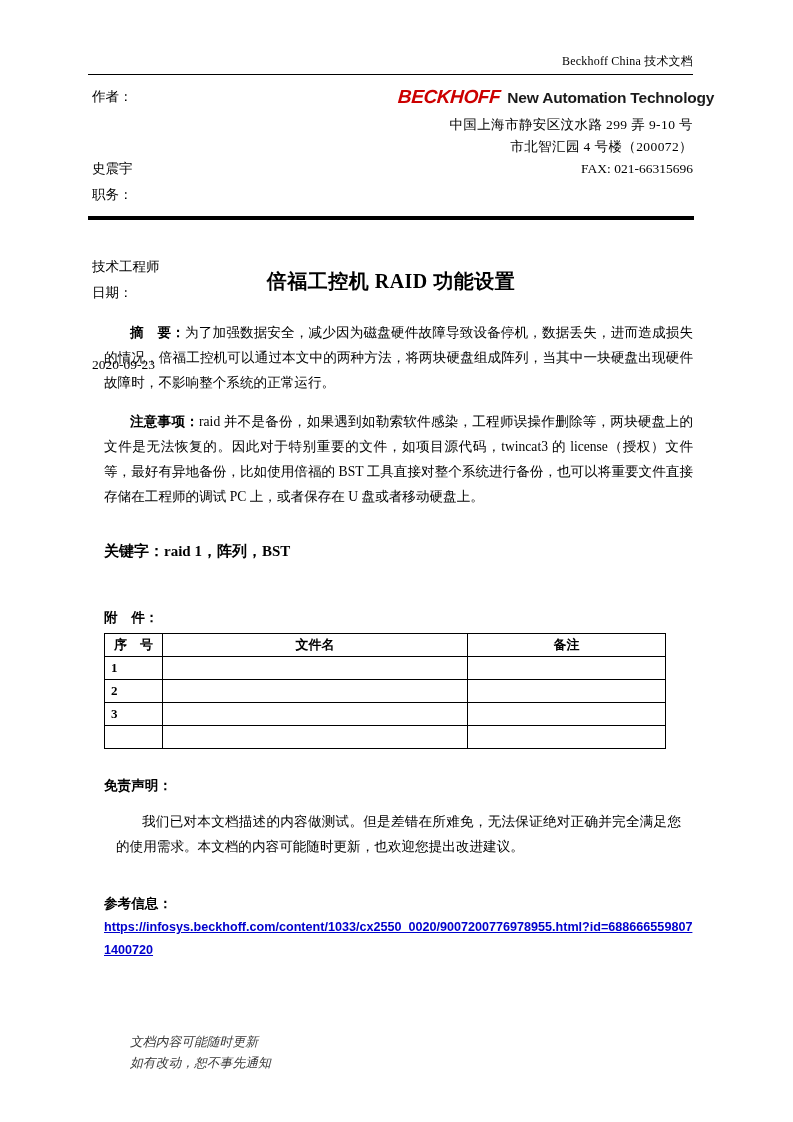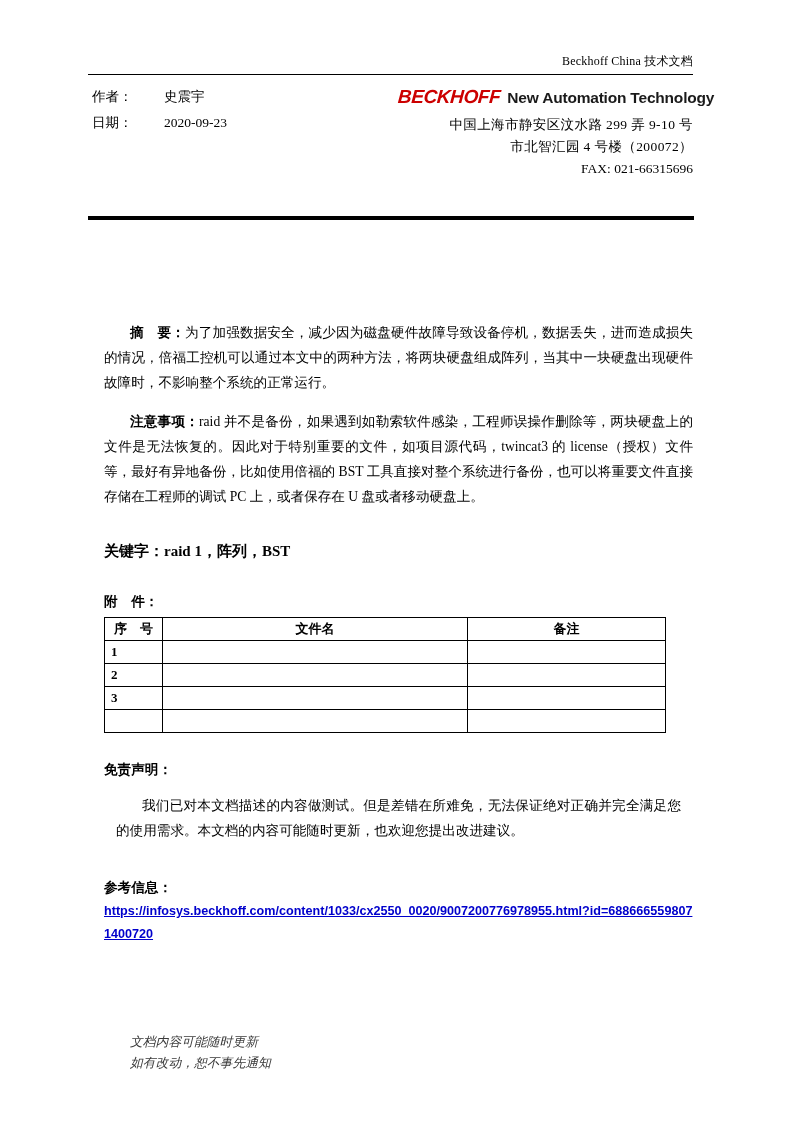--- a/index.html
+++ b/index.html
@@ -48,20 +48,21 @@
     position: absolute;
     left: 92px;
     top: 84px;
     width: 260px;
   }
   .author-row {
     display: flex;
     font-size: 13.5px;
     line-height: 26px;
     white-space: nowrap;
+    flex-direction: column;
   }
   .author-label {
     width: 72px;
     flex: 0 0 72px;
   }
   .author-value {
     flex: 1 1 auto;
   }
 
   
@@ -145,21 +146,21 @@
     font-weight: 700;
   }
 
   .kw-line {
     margin: 30px 0 0 0;
     font-size: 15px;
     line-height: 24px;
     font-weight: 700;
   }
   .att-label {
-    margin: 28px 0 4px 0;
+    margin: 44px 0 4px 0;
     font-size: 13.6px;
     line-height: 22px;
     font-weight: 700;
   }
 
   
   table.att-table {
     border-collapse: collapse;
     width: 561px;
     margin: 0;
@@ -231,36 +232,41 @@
 
   <div class="doc-header">Beckhoff China 技术文档</div>
   <div class="doc-header-rule"></div>
 
   <div class="author-block">
     <div class="author-row">
       <span class="author-label">作者：</span>
       <span class="author-value">史震宇</span>
     </div>
     <div class="author-row">
+      <span class="author-label">职务：</span>
+      <span class="author-value">技术工程师</span>
+    </div>
+    <div class="author-row">
       <span class="author-label">日期：</span>
       <span class="author-value">2020-09-23</span>
     </div>
   </div>
 
   <div class="company-block">
     <div class="logo-line">
       <span class="logo-mark">BECKHOFF</span><span class="logo-tagline">New Automation Technology</span>
     </div>
     <div class="addr-line zh">中国上海市静安区汶水路 299 弄 9-10 号</div>
     <div class="addr-line zh">市北智汇园 4 号楼（200072）</div>
     <div class="addr-line">FAX: 021-66315696</div>
   </div>
 
   <div class="thick-rule"></div>
 
+  <div class="doc-title">倍福工控机 RAID 功能设置</div>
 
   <div class="body-area">
 
     <p class="para"><span class="lead">摘　要：</span><span>为了加强数据安全，减少因为磁盘硬件故障导致设备停机，数据丢失，进而造成损失的情况，倍福工控机可以通过本文中的两种方法，将两块硬盘组成阵列，当其中一块硬盘出现硬件故障时，不影响整个系统的正常运行。</span></p>
 
     <p class="para"><span class="lead">注意事项：</span><span>raid 并不是备份，如果遇到如勒索软件感染，工程师误操作删除等，两块硬盘上的文件是无法恢复的。因此对于特别重要的文件，如项目源代码，twincat3 的 license（授权）文件等，最好有异地备份，比如使用倍福的 BST 工具直接对整个系统进行备份，也可以将重要文件直接存储在工程师的调试 PC 上，或者保存在 U 盘或者移动硬盘上。</span></p>
 
     <p class="kw-line">关键字：raid 1，阵列，BST</p>
 
     <p class="att-label">附　件：</p>

